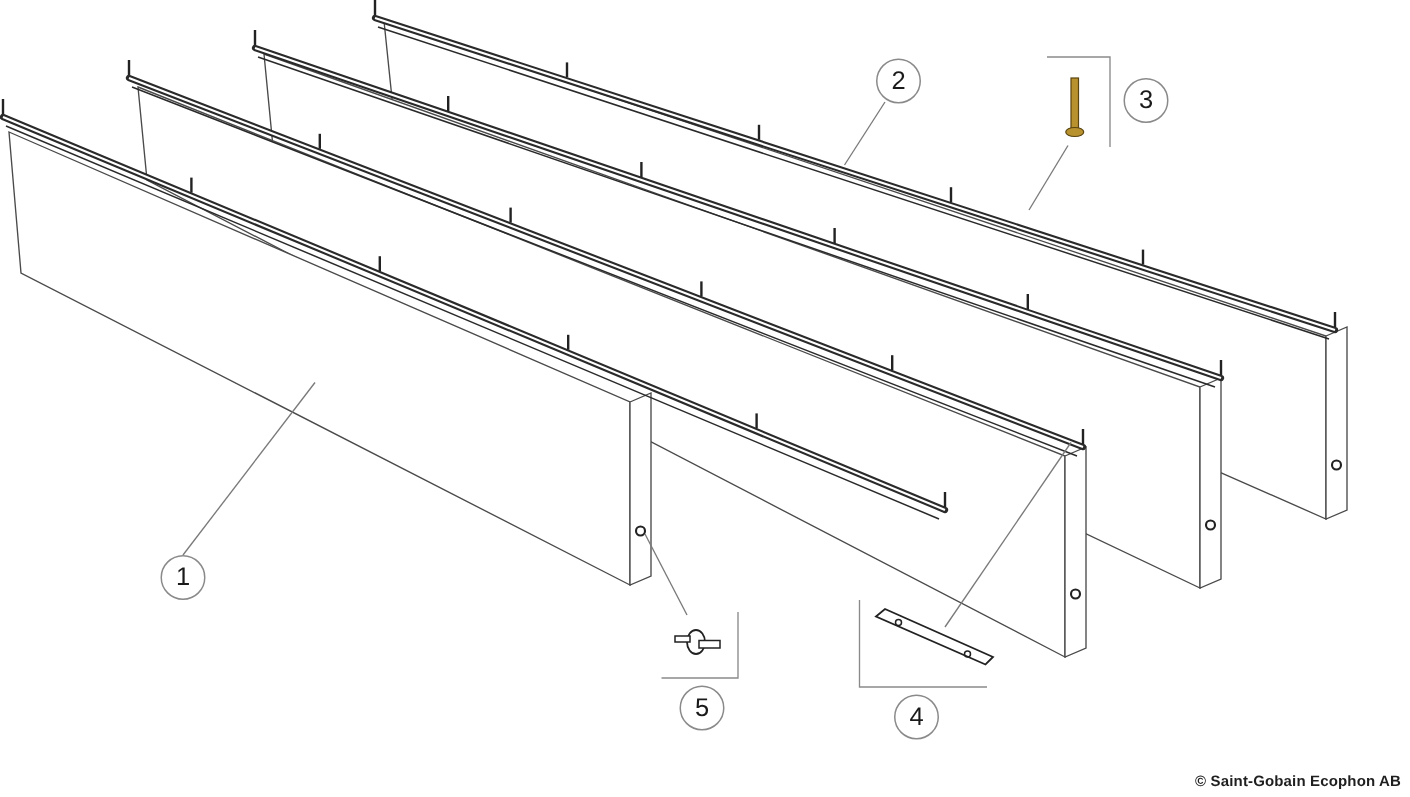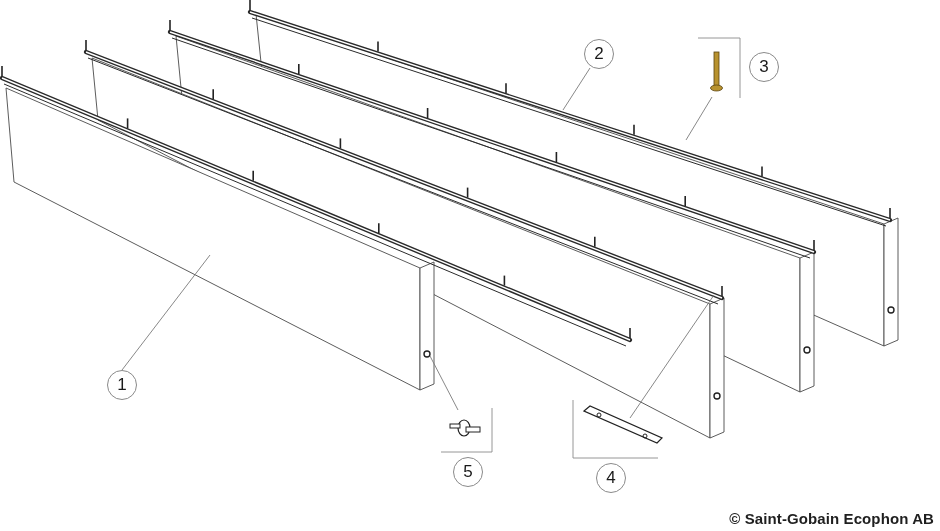--- a/index.html
+++ b/index.html
@@ -1,20 +1,20 @@
 <!DOCTYPE html>
 <html><head>
 <meta charset="utf-8">
 <style>
   html, body { margin: 0; padding: 0; background: #ffffff; }
   body { width: 940px; height: 531px; position: relative; overflow: hidden; font-family: "Liberation Sans", sans-serif; }
   #stage { position: absolute; left: 0; top: 0; width: 940px; height: 531px; }
   .callout { position: absolute; width: 30px; height: 30px; border: 1px solid #8a8a8a; border-radius: 50%; background: #fff;
              display: flex; align-items: center; justify-content: center; font-size: 17px; color: #1a1a1a; box-sizing: border-box; }
-  .copyright { position: absolute; right: 6px; bottom: 4px; font-size: 15px; font-weight: bold; color: #1f1f1f; letter-spacing: 0.1px; }
+  .copyright { position: absolute; right: 6px; bottom: 4px; font-size: 10px; font-weight: bold; color: #1f1f1f; letter-spacing: 0.1px; }
 </style>
 </head>
 <body>
 
 <div id="stage">
   <svg id="drawing" width="940" height="531" viewBox="0 0 940 531" xmlns="http://www.w3.org/2000/svg">
       <g>
         <polygon points="256,14 884,224 884,346 262,72" fill="#fff" stroke="#4a4a4a" stroke-width="0.9"></polygon>
         <polygon points="884,224 898,218 898,340 884,346" fill="#fff" stroke="#4a4a4a" stroke-width="0.9"></polygon>
         <circle cx="891" cy="310" r="3" fill="#fff" stroke="#222" stroke-width="1.4"></circle>

